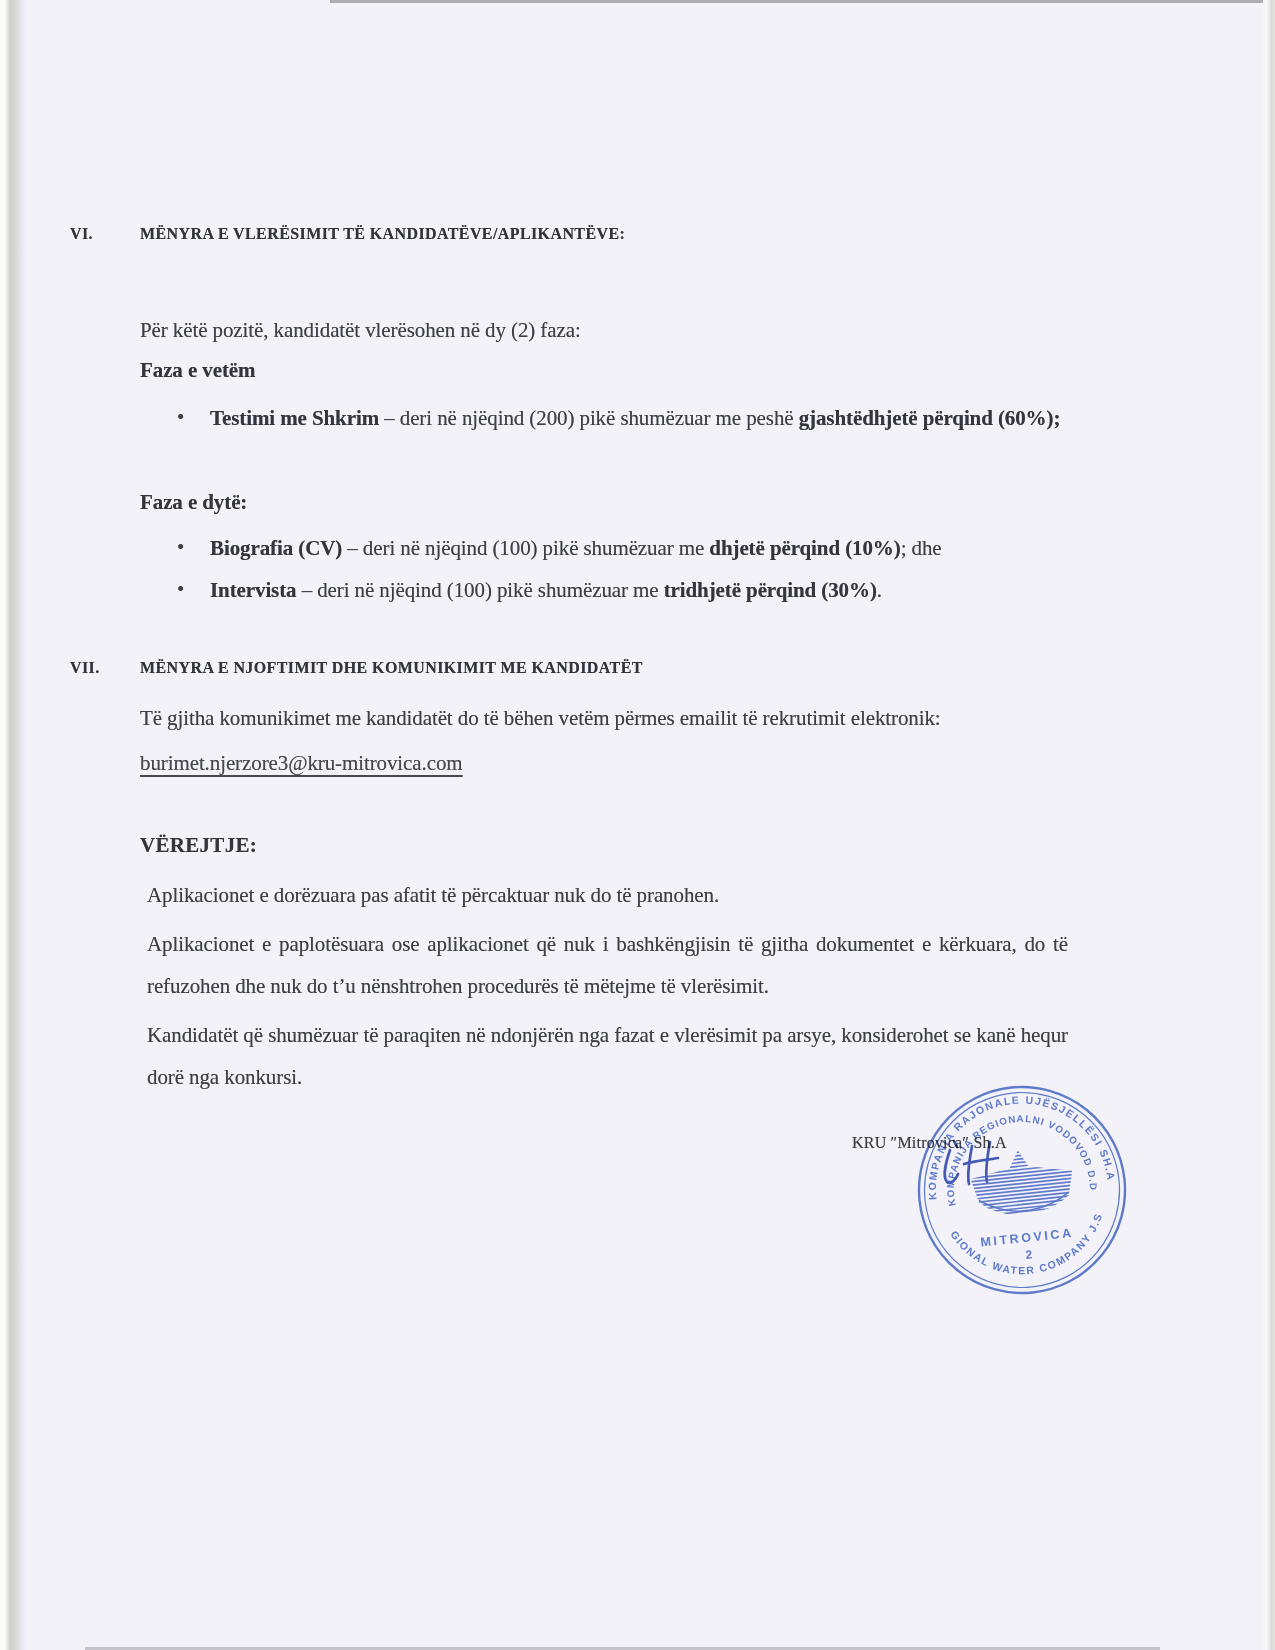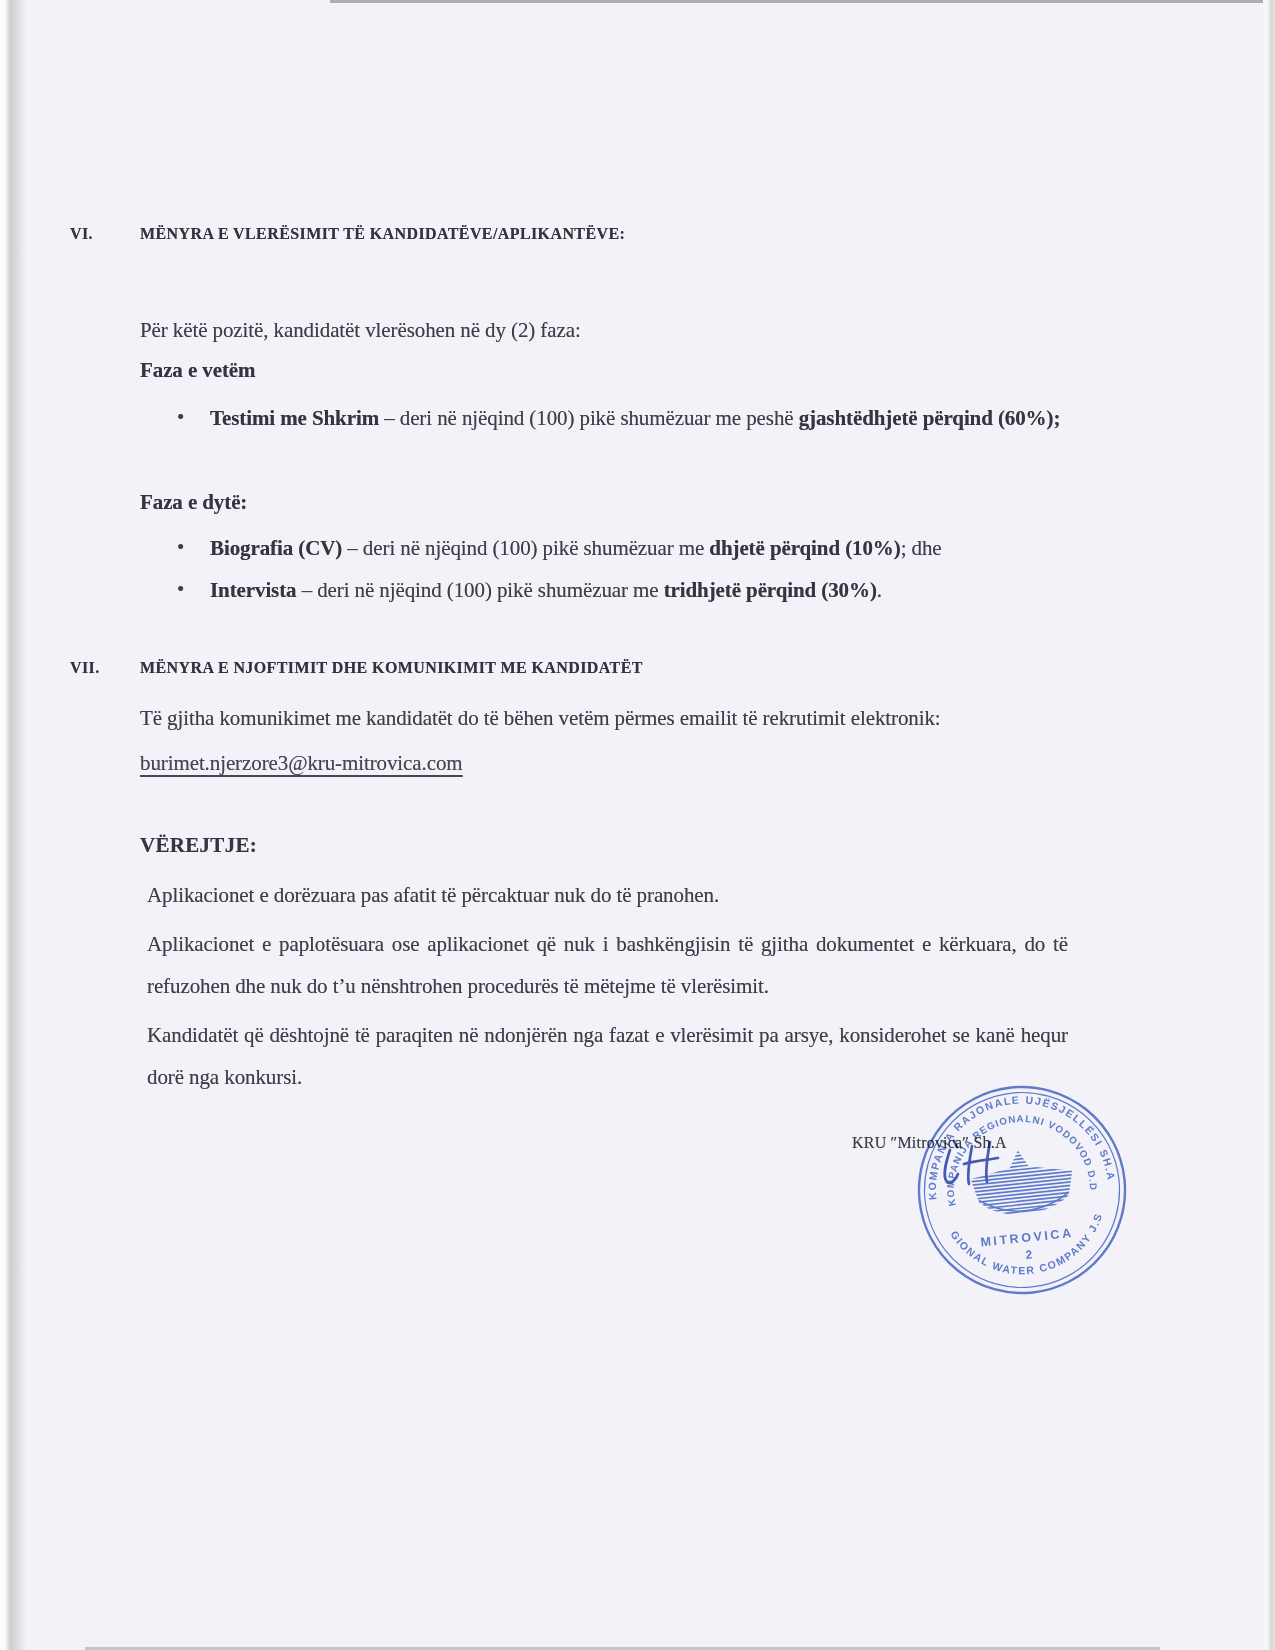--- a/index.html
+++ b/index.html
@@ -62,21 +62,21 @@
     <span class="sec-num">VI.</span>
     <span>MËNYRA E VLERËSIMIT TË KANDIDATËVE/APLIKANTËVE:</span>
   </div>
 
   <div class="txt body-left nowrap" style="top:309px;">Për këtë pozitë, kandidatët vlerësohen në dy (2) faza:</div>
 
   <div class="txt body-left nowrap bold" style="top:349px;">Faza e vetëm</div>
 
   <div class="txt bullet just" style="top:397px;">
     <span class="bdot">•</span>
-    <b>Testimi me Shkrim</b><span> – deri në njëqind (100) pikë shumëzuar me peshë </span><b>gjashtëdhjetë përqind (60%);</b>
+    <b>Testimi me Shkrim</b><span> – deri në njëqind (200) pikë shumëzuar me peshë </span><b>gjashtëdhjetë përqind (60%);</b>
   </div>
 
   <div class="txt body-left nowrap bold" style="top:481px;">Faza e dytë:</div>
 
   <div class="txt bullet just" style="top:527px;">
     <span class="bdot">•</span>
     <b>Biografia (CV)</b><span> – deri në njëqind (100) pikë shumëzuar me </span><b>dhjetë përqind (10%)</b><span>; dhe</span>
   </div>
 
   <div class="txt bullet just" style="top:569px;">
@@ -93,21 +93,21 @@
 
   <div class="txt body-left nowrap" style="top:742px;">
     <span class="email">burimet.njerzore3@kru-mitrovica.com</span>
   </div>
 
   <div class="txt body-left nowrap bold" style="top:824px;letter-spacing:0.3px;">VËREJTJE:</div>
 
   <div class="txt body-left just remarks" style="top:867px;">
     <p>Aplikacionet e dorëzuara pas afatit të përcaktuar nuk do të pranohen.</p>
     <p>Aplikacionet e paplotësuara ose aplikacionet që nuk i bashkëngjisin të gjitha dokumentet e kërkuara, do të refuzohen dhe nuk do t’u nënshtrohen procedurës të mëtejme të vlerësimit.</p>
-    <p>Kandidatët që dështojnë të paraqiten në ndonjërën nga fazat e vlerësimit pa arsye, konsiderohet se kanë hequr dorë nga konkursi.</p>
+    <p>Kandidatët që shumëzuar të paraqiten në ndonjërën nga fazat e vlerësimit pa arsye, konsiderohet se kanë hequr dorë nga konkursi.</p>
   </div>
 
   <div class="kru-line">KRU ″Mitrovica″ Sh.A</div>
 
   <svg class="stamp" viewBox="-115 -115 230 230">
     <defs>
       <path id="arcTopOuter" d="M -83,22 A 86,86 0 1 1 83,22" fill="none"></path>
       <path id="arcTopInner" d="M -64,23 A 68,68 0 1 1 64,23" fill="none"></path>
       <path id="arcBottom" d="M -76,36 A 84,84 0 0 0 76,36" fill="none"></path>
       <clipPath id="bowlClip">

